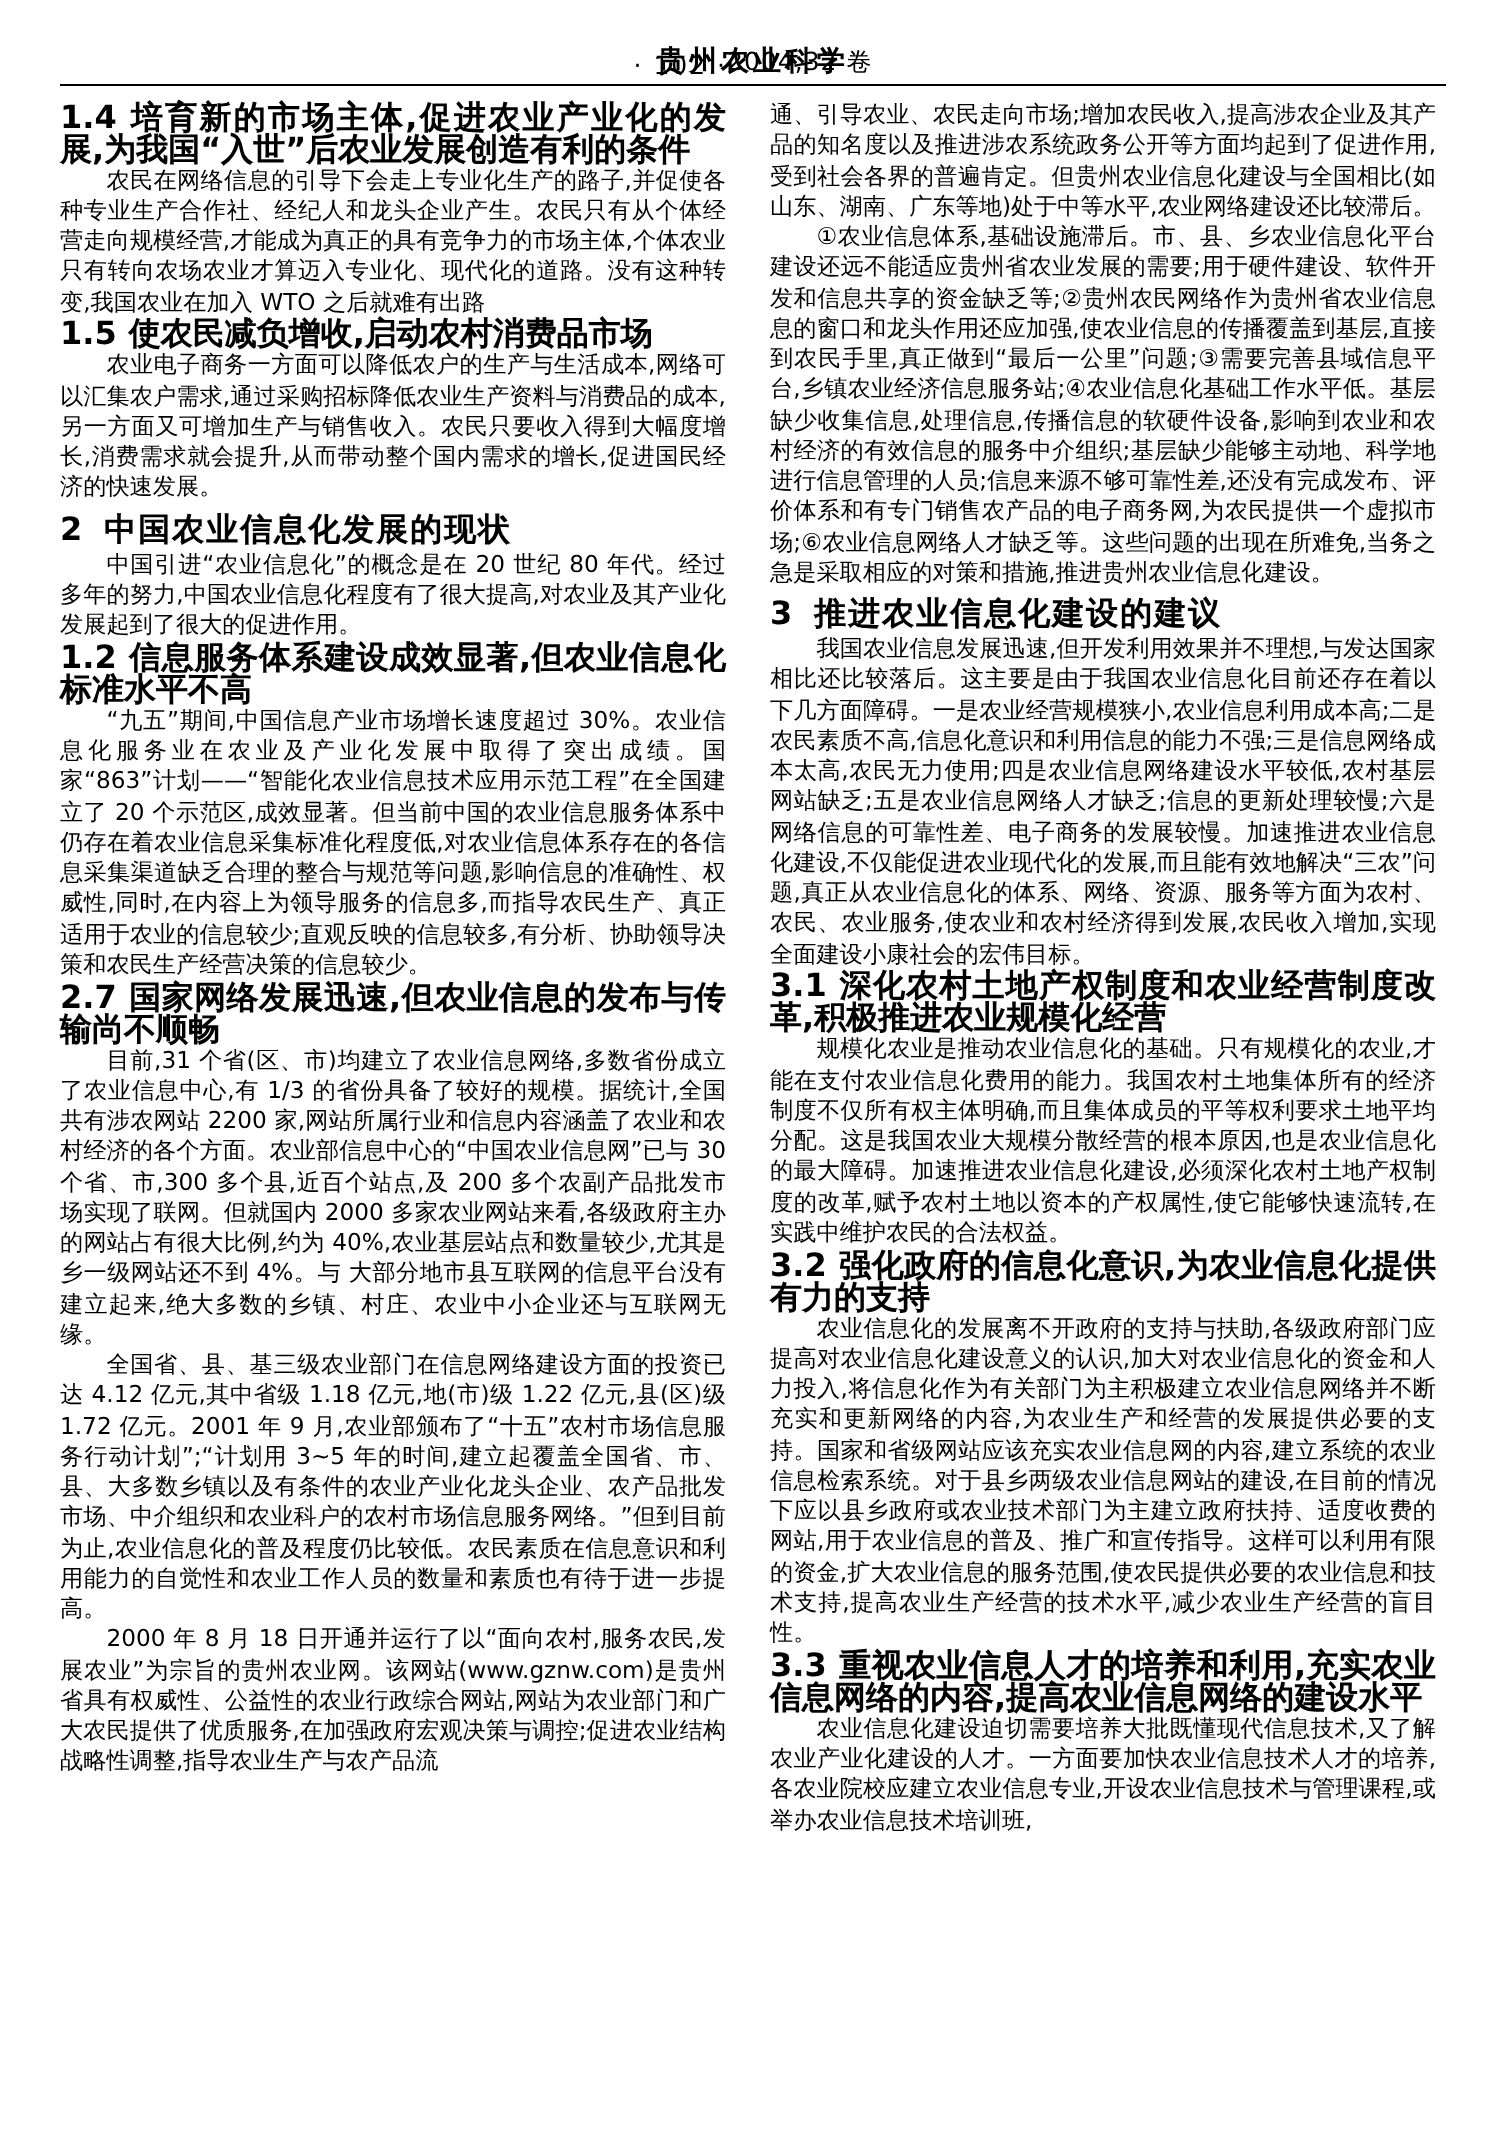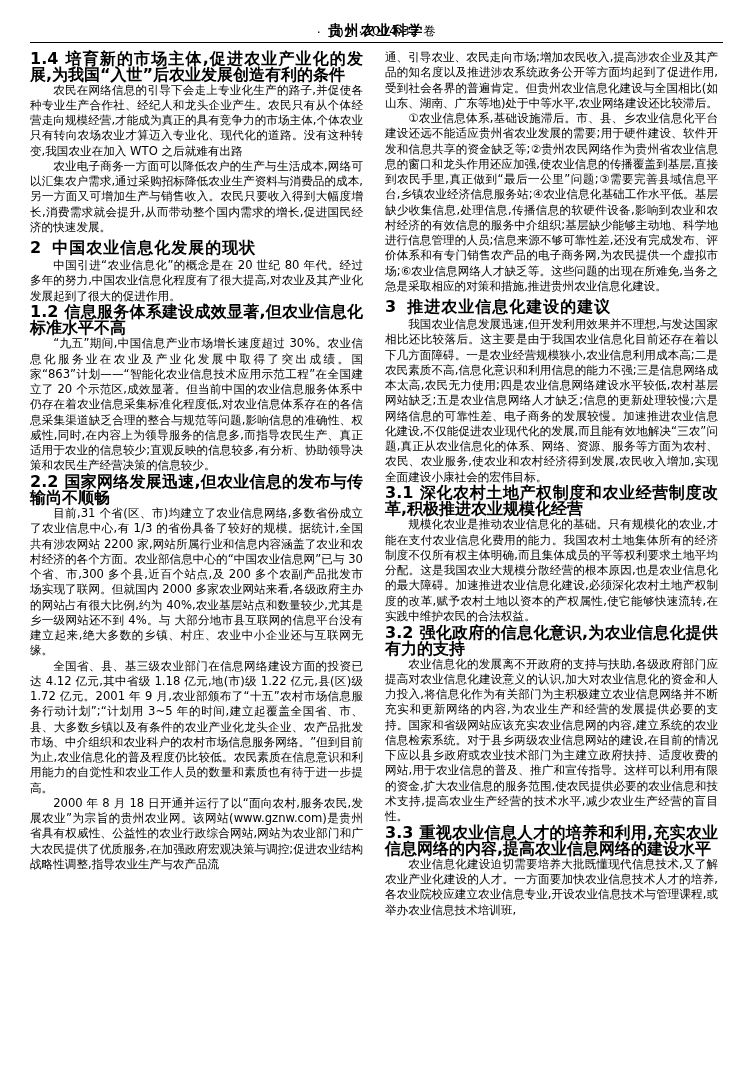--- a/index.html
+++ b/index.html
@@ -114,26 +114,27 @@
     <div class="left">· 102 ·</div>
     <div class="center">贵州农业科学</div>
     <div class="right">2004,32 卷</div>
   </div>
   <div class="rule"></div>
 
   <div class="columns">
     <div class="col" id="col-left">
         <p class="h-num"><span class="n">1.4</span><span>培育新的市场主体,促进农业产业化的发展,为我国“入世”后农业发展创造有利的条件</span></p>
         <p class="para">农民在网络信息的引导下会走上专业化生产的路子,并促使各种专业生产合作社、经纪人和龙头企业产生。农民只有从个体经营走向规模经营,才能成为真正的具有竞争力的市场主体,个体农业只有转向农场农业才算迈入专业化、现代化的道路。没有这种转变,我国农业在加入 WTO 之后就难有出路</p>
+        <p class="h-num"><span class="n">1.5</span><span>使农民减负增收,启动农村消费品市场</span></p>
         <p class="para">农业电子商务一方面可以降低农户的生产与生活成本,网络可以汇集农户需求,通过采购招标降低农业生产资料与消费品的成本,另一方面又可增加生产与销售收入。农民只要收入得到大幅度增长,消费需求就会提升,从而带动整个国内需求的增长,促进国民经济的快速发展。</p>
         <p class="h-big"><span class="n">2</span><span>中国农业信息化发展的现状</span></p>
         <p class="para">中国引进“农业信息化”的概念是在 20 世纪 80 年代。经过多年的努力,中国农业信息化程度有了很大提高,对农业及其产业化发展起到了很大的促进作用。</p>
         <p class="h-num"><span class="n">1.2</span><span>信息服务体系建设成效显著,但农业信息化标准水平不高</span></p>
         <p class="para">“九五”期间,中国信息产业市场增长速度超过 30%。农业信息化服务业在农业及产业化发展中取得了突出成绩。国家“863”计划——“智能化农业信息技术应用示范工程”在全国建立了 20 个示范区,成效显著。但当前中国的农业信息服务体系中仍存在着农业信息采集标准化程度低,对农业信息体系存在的各信息采集渠道缺乏合理的整合与规范等问题,影响信息的准确性、权威性,同时,在内容上为领导服务的信息多,而指导农民生产、真正适用于农业的信息较少;直观反映的信息较多,有分析、协助领导决策和农民生产经营决策的信息较少。</p>
-        <p class="h-num"><span class="n">2.2</span><span>国家网络发展迅速,但农业信息的发布与传输尚不顺畅</span></p>
+        <p class="h-num"><span class="n">2.7</span><span>国家网络发展迅速,但农业信息的发布与传输尚不顺畅</span></p>
         <p class="para">目前,31 个省(区、市)均建立了农业信息网络,多数省份成立了农业信息中心,有 1/3 的省份具备了较好的规模。据统计,全国共有涉农网站 2200 家,网站所属行业和信息内容涵盖了农业和农村经济的各个方面。农业部信息中心的“中国农业信息网”已与 30 个省、市,300 多个县,近百个站点,及 200 多个农副产品批发市场实现了联网。但就国内 2000 多家农业网站来看,各级政府主办的网站占有很大比例,约为 40%,农业基层站点和数量较少,尤其是乡一级网站还不到 4%。与 大部分地市县互联网的信息平台没有建立起来,绝大多数的乡镇、村庄、农业中小企业还与互联网无缘。</p>
         <p class="para">全国省、县、基三级农业部门在信息网络建设方面的投资已达 4.12 亿元,其中省级 1.18 亿元,地(市)级 1.22 亿元,县(区)级 1.72 亿元。2001 年 9 月,农业部颁布了“十五”农村市场信息服务行动计划”;“计划用 3~5 年的时间,建立起覆盖全国省、市、县、大多数乡镇以及有条件的农业产业化龙头企业、农产品批发市场、中介组织和农业科户的农村市场信息服务网络。”但到目前为止,农业信息化的普及程度仍比较低。农民素质在信息意识和利用能力的自觉性和农业工作人员的数量和素质也有待于进一步提高。</p>
         <p class="para">2000 年 8 月 18 日开通并运行了以“面向农村,服务农民,发展农业”为宗旨的贵州农业网。该网站(www.gznw.com)是贵州省具有权威性、公益性的农业行政综合网站,网站为农业部门和广大农民提供了优质服务,在加强政府宏观决策与调控;促进农业结构战略性调整,指导农业生产与农产品流</p>
       </div>
     <div class="col" id="col-right">
         <p class="para0">通、引导农业、农民走向市场;增加农民收入,提高涉农企业及其产品的知名度以及推进涉农系统政务公开等方面均起到了促进作用,受到社会各界的普遍肯定。但贵州农业信息化建设与全国相比(如山东、湖南、广东等地)处于中等水平,农业网络建设还比较滞后。</p>
         <p class="para">①农业信息体系,基础设施滞后。市、县、乡农业信息化平台建设还远不能适应贵州省农业发展的需要;用于硬件建设、软件开发和信息共享的资金缺乏等;②贵州农民网络作为贵州省农业信息息的窗口和龙头作用还应加强,使农业信息的传播覆盖到基层,直接到农民手里,真正做到“最后一公里”问题;③需要完善县域信息平台,乡镇农业经济信息服务站;④农业信息化基础工作水平低。基层缺少收集信息,处理信息,传播信息的软硬件设备,影响到农业和农村经济的有效信息的服务中介组织;基层缺少能够主动地、科学地进行信息管理的人员;信息来源不够可靠性差,还没有完成发布、评价体系和有专门销售农产品的电子商务网,为农民提供一个虚拟市场;⑥农业信息网络人才缺乏等。这些问题的出现在所难免,当务之急是采取相应的对策和措施,推进贵州农业信息化建设。</p>
         <p class="h-big"><span class="n">3</span><span>推进农业信息化建设的建议</span></p>
         <p class="para">我国农业信息发展迅速,但开发利用效果并不理想,与发达国家相比还比较落后。这主要是由于我国农业信息化目前还存在着以下几方面障碍。一是农业经营规模狭小,农业信息利用成本高;二是农民素质不高,信息化意识和利用信息的能力不强;三是信息网络成本太高,农民无力使用;四是农业信息网络建设水平较低,农村基层网站缺乏;五是农业信息网络人才缺乏;信息的更新处理较慢;六是网络信息的可靠性差、电子商务的发展较慢。加速推进农业信息化建设,不仅能促进农业现代化的发展,而且能有效地解决“三农”问题,真正从农业信息化的体系、网络、资源、服务等方面为农村、农民、农业服务,使农业和农村经济得到发展,农民收入增加,实现全面建设小康社会的宏伟目标。</p>
         <p class="h-num"><span class="n">3.1</span><span>深化农村土地产权制度和农业经营制度改革,积极推进农业规模化经营</span></p>

